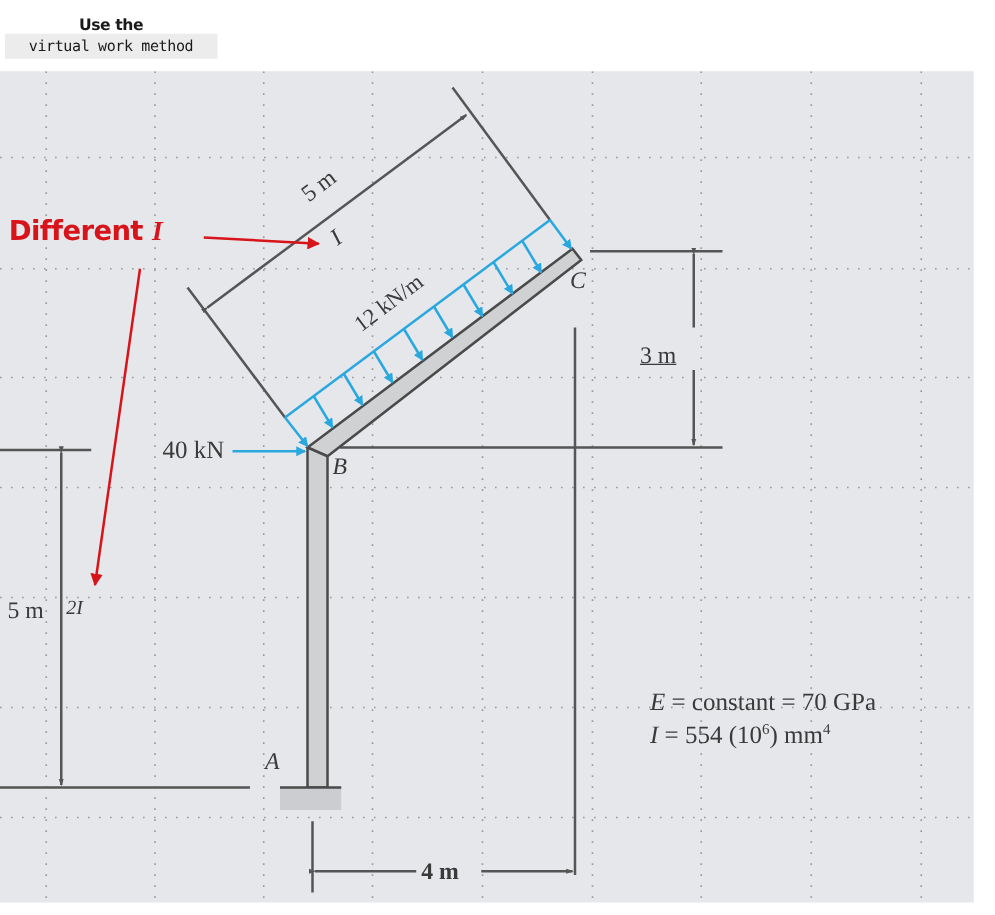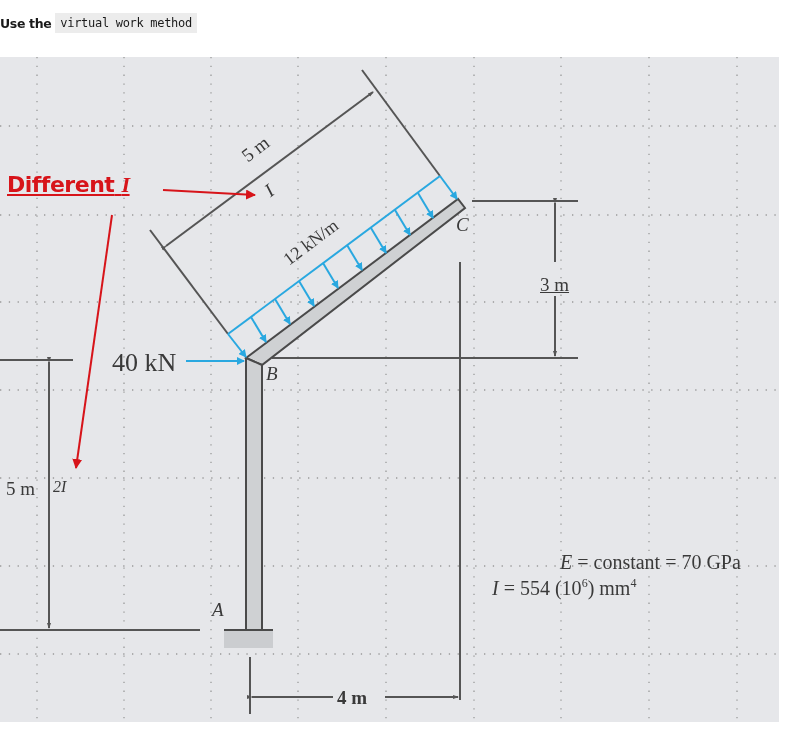--- a/index.html
+++ b/index.html
@@ -6,38 +6,38 @@
   body {
     width: 796px; height: 732px; position: relative; overflow: hidden;
     background: #ffffff;
     font-family: "Liberation Sans", "DejaVu Sans", sans-serif;
   }
   .question {
     position: absolute; left: 0; top: 12px; height: 22px;
     font-family: "DejaVu Sans", "Liberation Sans", sans-serif;
     font-weight: bold; font-size: 12.5px; color: #1a1a1a;
     white-space: nowrap; letter-spacing: -0.35px;
-    display: flex; align-items: center;
+    display: flex; align-items: center; flex-direction: column;
   }
   .question .code {
     font-family: "DejaVu Sans Mono", "Liberation Mono", monospace;
     font-weight: normal; font-size: 12px; background: #ececec;
-    padding: 3px 5px; margin: 0 4px; letter-spacing: -0.3px;
+    padding: 3px 19px; margin: 0 4px; letter-spacing: -0.3px;
   }
   .figure {
     position: absolute; left: 0; top: 57px; width: 779px; height: 665px;
     background: #e6e7ea;
   }
   svg.diagram { position: absolute; left: 0; top: 0; }
   .lbl { position: absolute; white-space: nowrap; line-height: 1; }
   .serif { font-family: "Liberation Serif", "DejaVu Serif", serif; color: #3a3a3a; }
   .ital { font-style: italic; }
   .red-note {
     font-family: "DejaVu Sans", "Liberation Sans", sans-serif;
-    font-weight: bold; color: #d7141a; font-size: 22px; letter-spacing: -0.5px; text-decoration: underline;
+    font-weight: bold; color: #d7141a; font-size: 22px; letter-spacing: -0.5px;
   }
 </style>
 </head>
 <body>
 
 <div class="question">
   <span>Use the</span>
   <span class="code">virtual work method</span>
 </div>
 
@@ -130,30 +130,30 @@
   </div>
 
   <div class="lbl serif" style="left:238px; top:93px; font-size:19px; transform:rotate(-37deg); transform-origin:left top;">5 m</div>
   <div class="lbl serif ital" style="left:266px; top:124px; font-size:19px; transform:rotate(-37deg);">I</div>
   <div class="lbl serif" style="left:280px; top:197px; font-size:18px; transform:rotate(-37deg); transform-origin:left top;">12 kN/m</div>
 
   <div class="lbl serif ital" style="left:456px; top:158px; font-size:19px;">C</div>
   <div class="lbl serif ital" style="left:266px; top:307px; font-size:19px;">B</div>
   <div class="lbl serif ital" style="left:212px; top:543px; font-size:19px;">A</div>
 
-  <div class="lbl serif" style="left:112px; top:293px; font-size:26px;">40 kN</div>
+  <div class="lbl serif" style="left:130px; top:293px; font-size:20px;">40 kN</div>
 
-  <div class="lbl serif" style="left:540px; top:218px; font-size:19px;text-decoration:underline;">3 m</div>
+  <div class="lbl serif" style="left:512px; top:218px; font-size:19px;text-decoration:underline;">3 m</div>
 
   <div class="lbl serif" style="left:6px; top:422px; font-size:19px;">5 m</div>
   <div class="lbl serif ital" style="left:53px; top:422px; font-size:16px;">2I</div>
 
   <div class="lbl serif" style="left:337px; top:631px; font-size:19px;font-weight:bold;">4 m</div>
 
-  <div class="lbl serif" style="left:520px; top:495px; font-size:20px;margin-left:40px;">
+  <div class="lbl serif" style="left:520px; top:495px; font-size:20px;">
     <span class="ital">E</span>
     <span>= constant = 70 GPa</span>
   </div>
-  <div class="lbl serif" style="left:492px; top:520px; font-size:20px;text-align:center;">
+  <div class="lbl serif" style="left:520px; top:520px; font-size:20px;text-align:center;">
     <span class="ital">I</span>
     <span>= 554 (10</span><sup style="font-size:12px;">6</sup><span>) mm</span><sup style="font-size:12px;">4</sup>
   </div>
 </div>
 
 </body></html>

